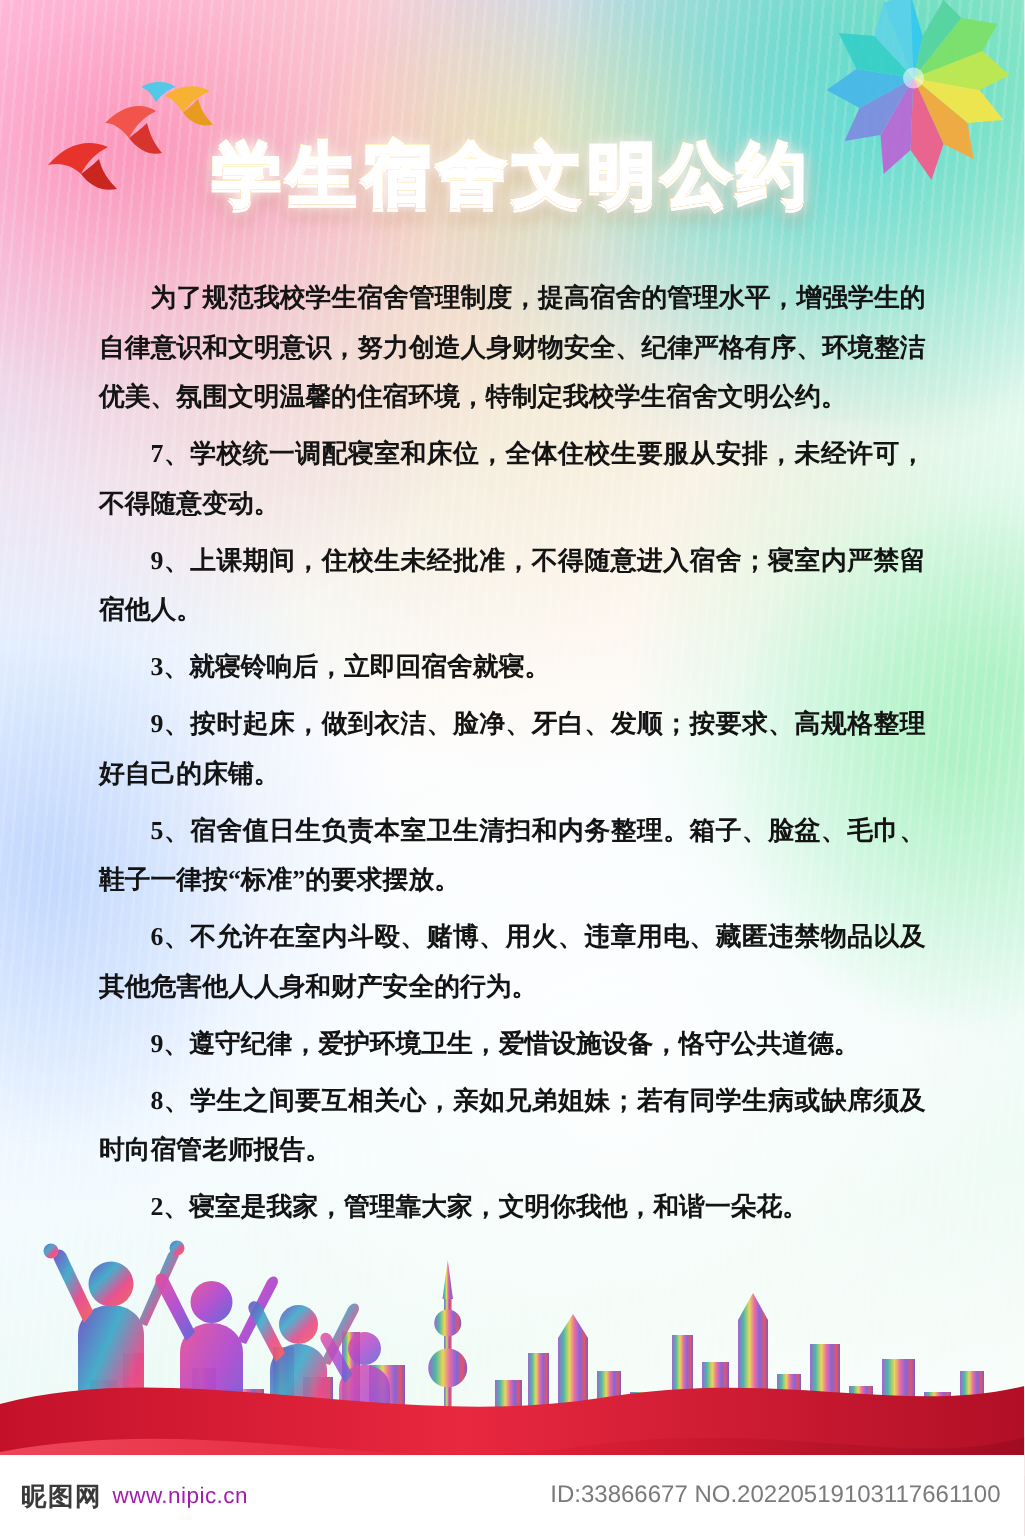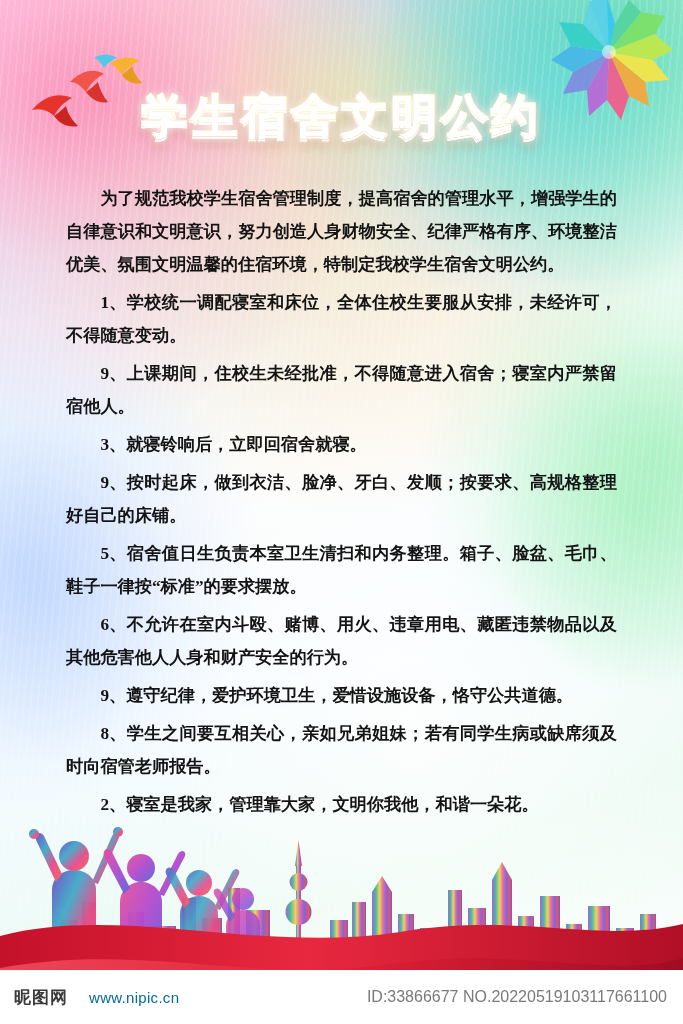--- a/index.html
+++ b/index.html
@@ -104,27 +104,27 @@
   .scene { position: absolute; left: 0; bottom: 54px; width: 683px; height: 200px; }
   .wave { position: absolute; left: 0; bottom: 0; width: 683px; height: 140px; }
 
   
   .footer {
     position: absolute; left: 0; bottom: 0; width: 683px; height: 54px;
     background: #fff;
     display: flex; align-items: center;
   }
   .footer-logo {
-    display: flex; align-items: center; gap: 21px; margin-left: 14px;
+    display: flex; align-items: center; gap: 7px; margin-left: 14px;
   }
   .logo-mark {
     font-family: "DejaVu Sans", sans-serif;
     font-size: 17px; font-weight: bold; color: #3a3a3a; letter-spacing: 1px;
   }
-  .logo-url { font-size: 15px; color: #0369a1; letter-spacing: .3px; }
+  .logo-url { font-size: 15px; color: #a21caf; letter-spacing: .3px; }
   .footer-id {
     margin-left: auto; margin-right: 16px;
     font-size: 16px; color: #7a7a7a;
     font-family: "Liberation Sans", sans-serif;
   }
 </style>
 </head>
 <body>
 
 <div id="poster">
@@ -169,21 +169,21 @@
       <path d="M70 6 C78 1 88 2 93 6 C87 8 83 12 80 16 C77 11 74 7 70 6 Z"></path>
     </g>
   </svg>
 
   <div class="title-wrap">
     <span class="title">学生宿舍文明公约</span>
   </div>
 
   <div class="content">
     <p>为了规范我校学生宿舍管理制度，提高宿舍的管理水平，增强学生的自律意识和文明意识，努力创造人身财物安全、纪律严格有序、环境整洁优美、氛围文明温馨的住宿环境，特制定我校学生宿舍文明公约。</p>
-    <p>1、学校统一调配寝室和床位，全体住校生要服从安排，未经许可，不得随意变动。</p>
+    <p>7、学校统一调配寝室和床位，全体住校生要服从安排，未经许可，不得随意变动。</p>
     <p>9、上课期间，住校生未经批准，不得随意进入宿舍；寝室内严禁留宿他人。</p>
     <p>3、就寝铃响后，立即回宿舍就寝。</p>
     <p>9、按时起床，做到衣洁、脸净、牙白、发顺；按要求、高规格整理好自己的床铺。</p>
     <p>5、宿舍值日生负责本室卫生清扫和内务整理。箱子、脸盆、毛巾、鞋子一律按“标准”的要求摆放。</p>
     <p>6、不允许在室内斗殴、赌博、用火、违章用电、藏匿违禁物品以及其他危害他人人身和财产安全的行为。</p>
     <p>9、遵守纪律，爱护环境卫生，爱惜设施设备，恪守公共道德。</p>
     <p>8、学生之间要互相关心，亲如兄弟姐妹；若有同学生病或缺席须及时向宿管老师报告。</p>
     <p>2、寝室是我家，管理靠大家，文明你我他，和谐一朵花。</p>
   </div>
 

